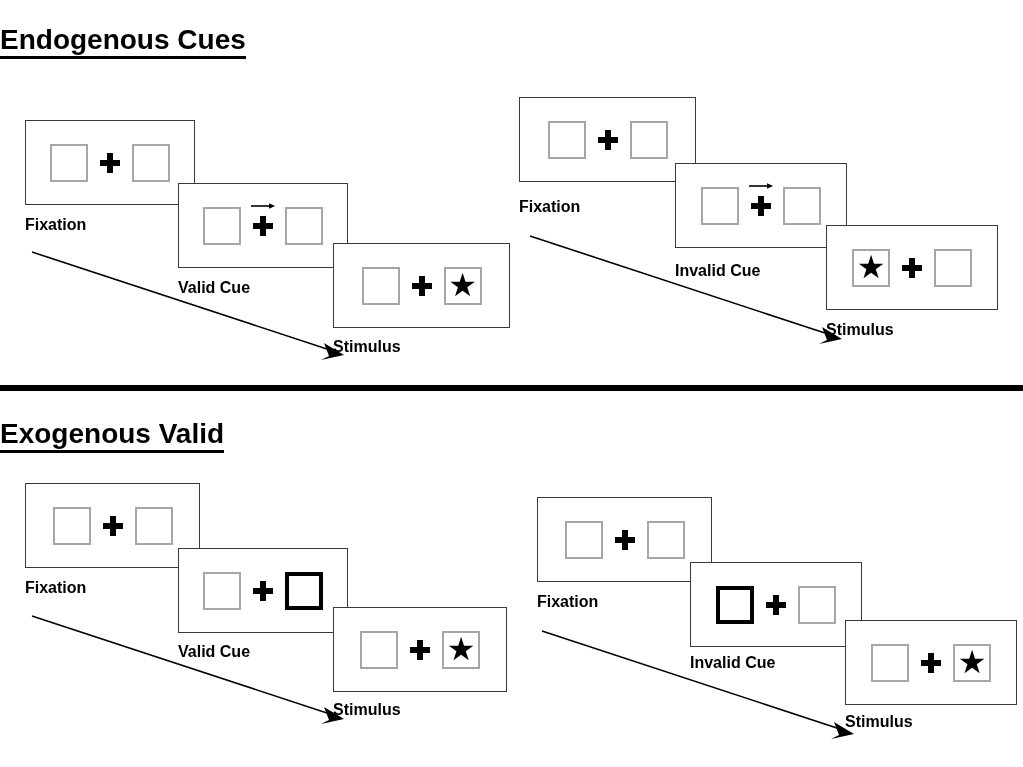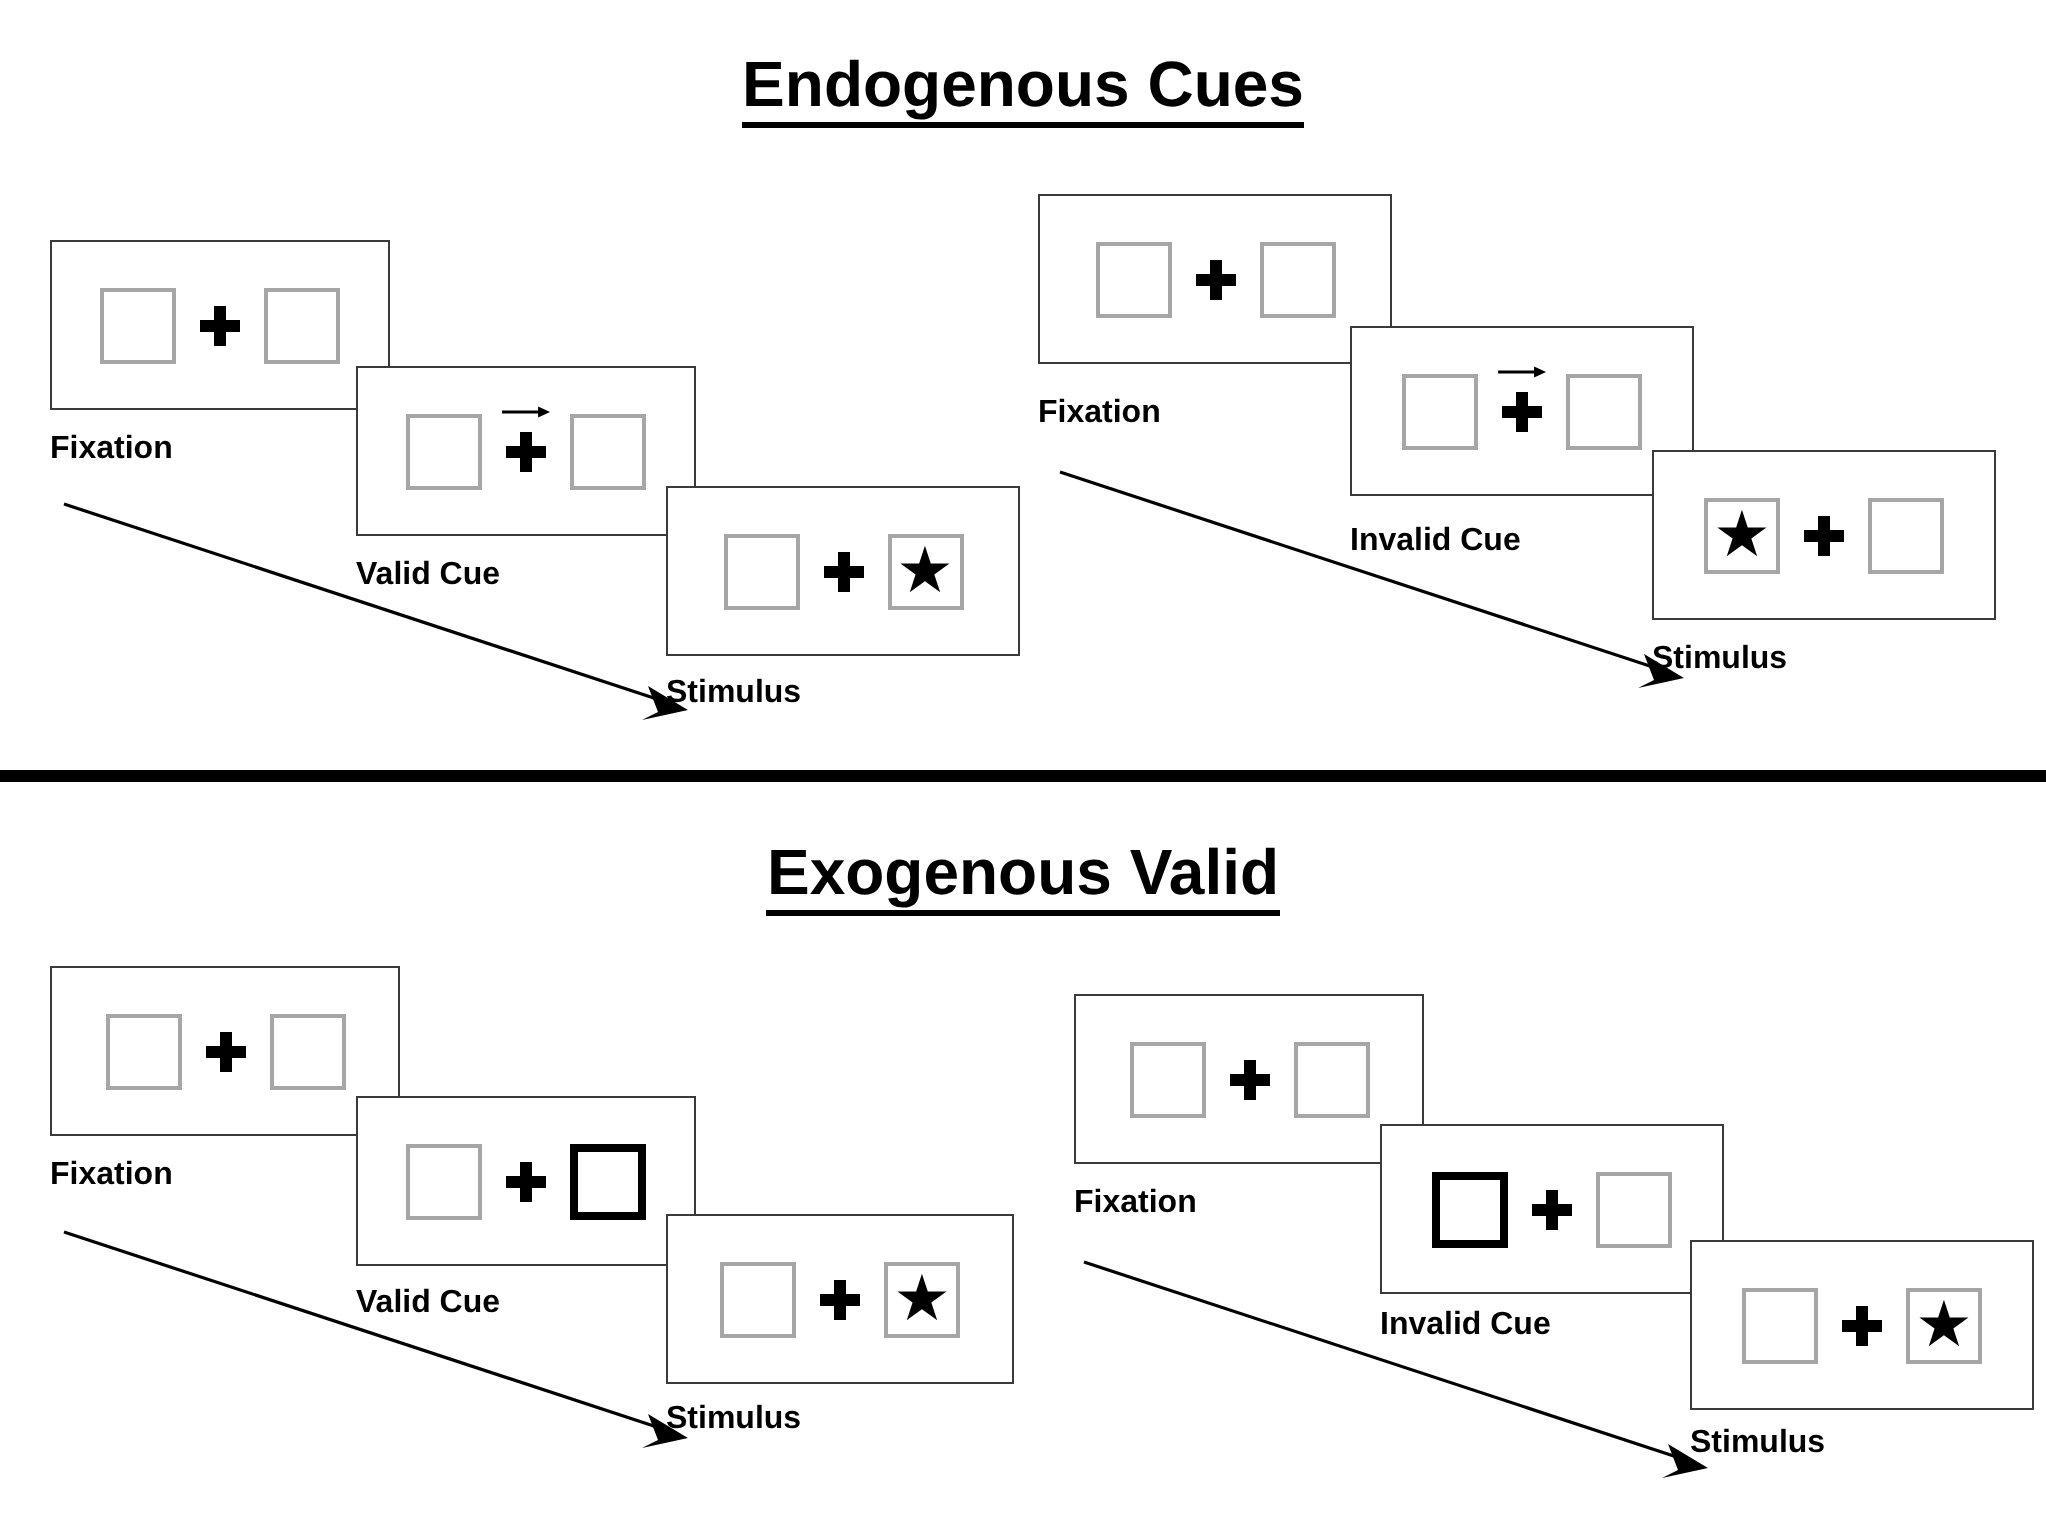--- a/index.html
+++ b/index.html
@@ -12,22 +12,21 @@
     height: 767px;
     position: relative;
     font-family: "Liberation Sans", sans-serif;
     overflow: hidden;
   }
 
   
   .section-title {
     position: absolute;
     width: 100%;
-    text-align: center;
-    font-size: 32px;
+    font-size: 28px;
     font-weight: bold;
     color: #000000;
     letter-spacing: 0px;
   }
   .section-title span {
     border-bottom: 3px solid #000000;
     padding-bottom: 1px;
   }
 
   

